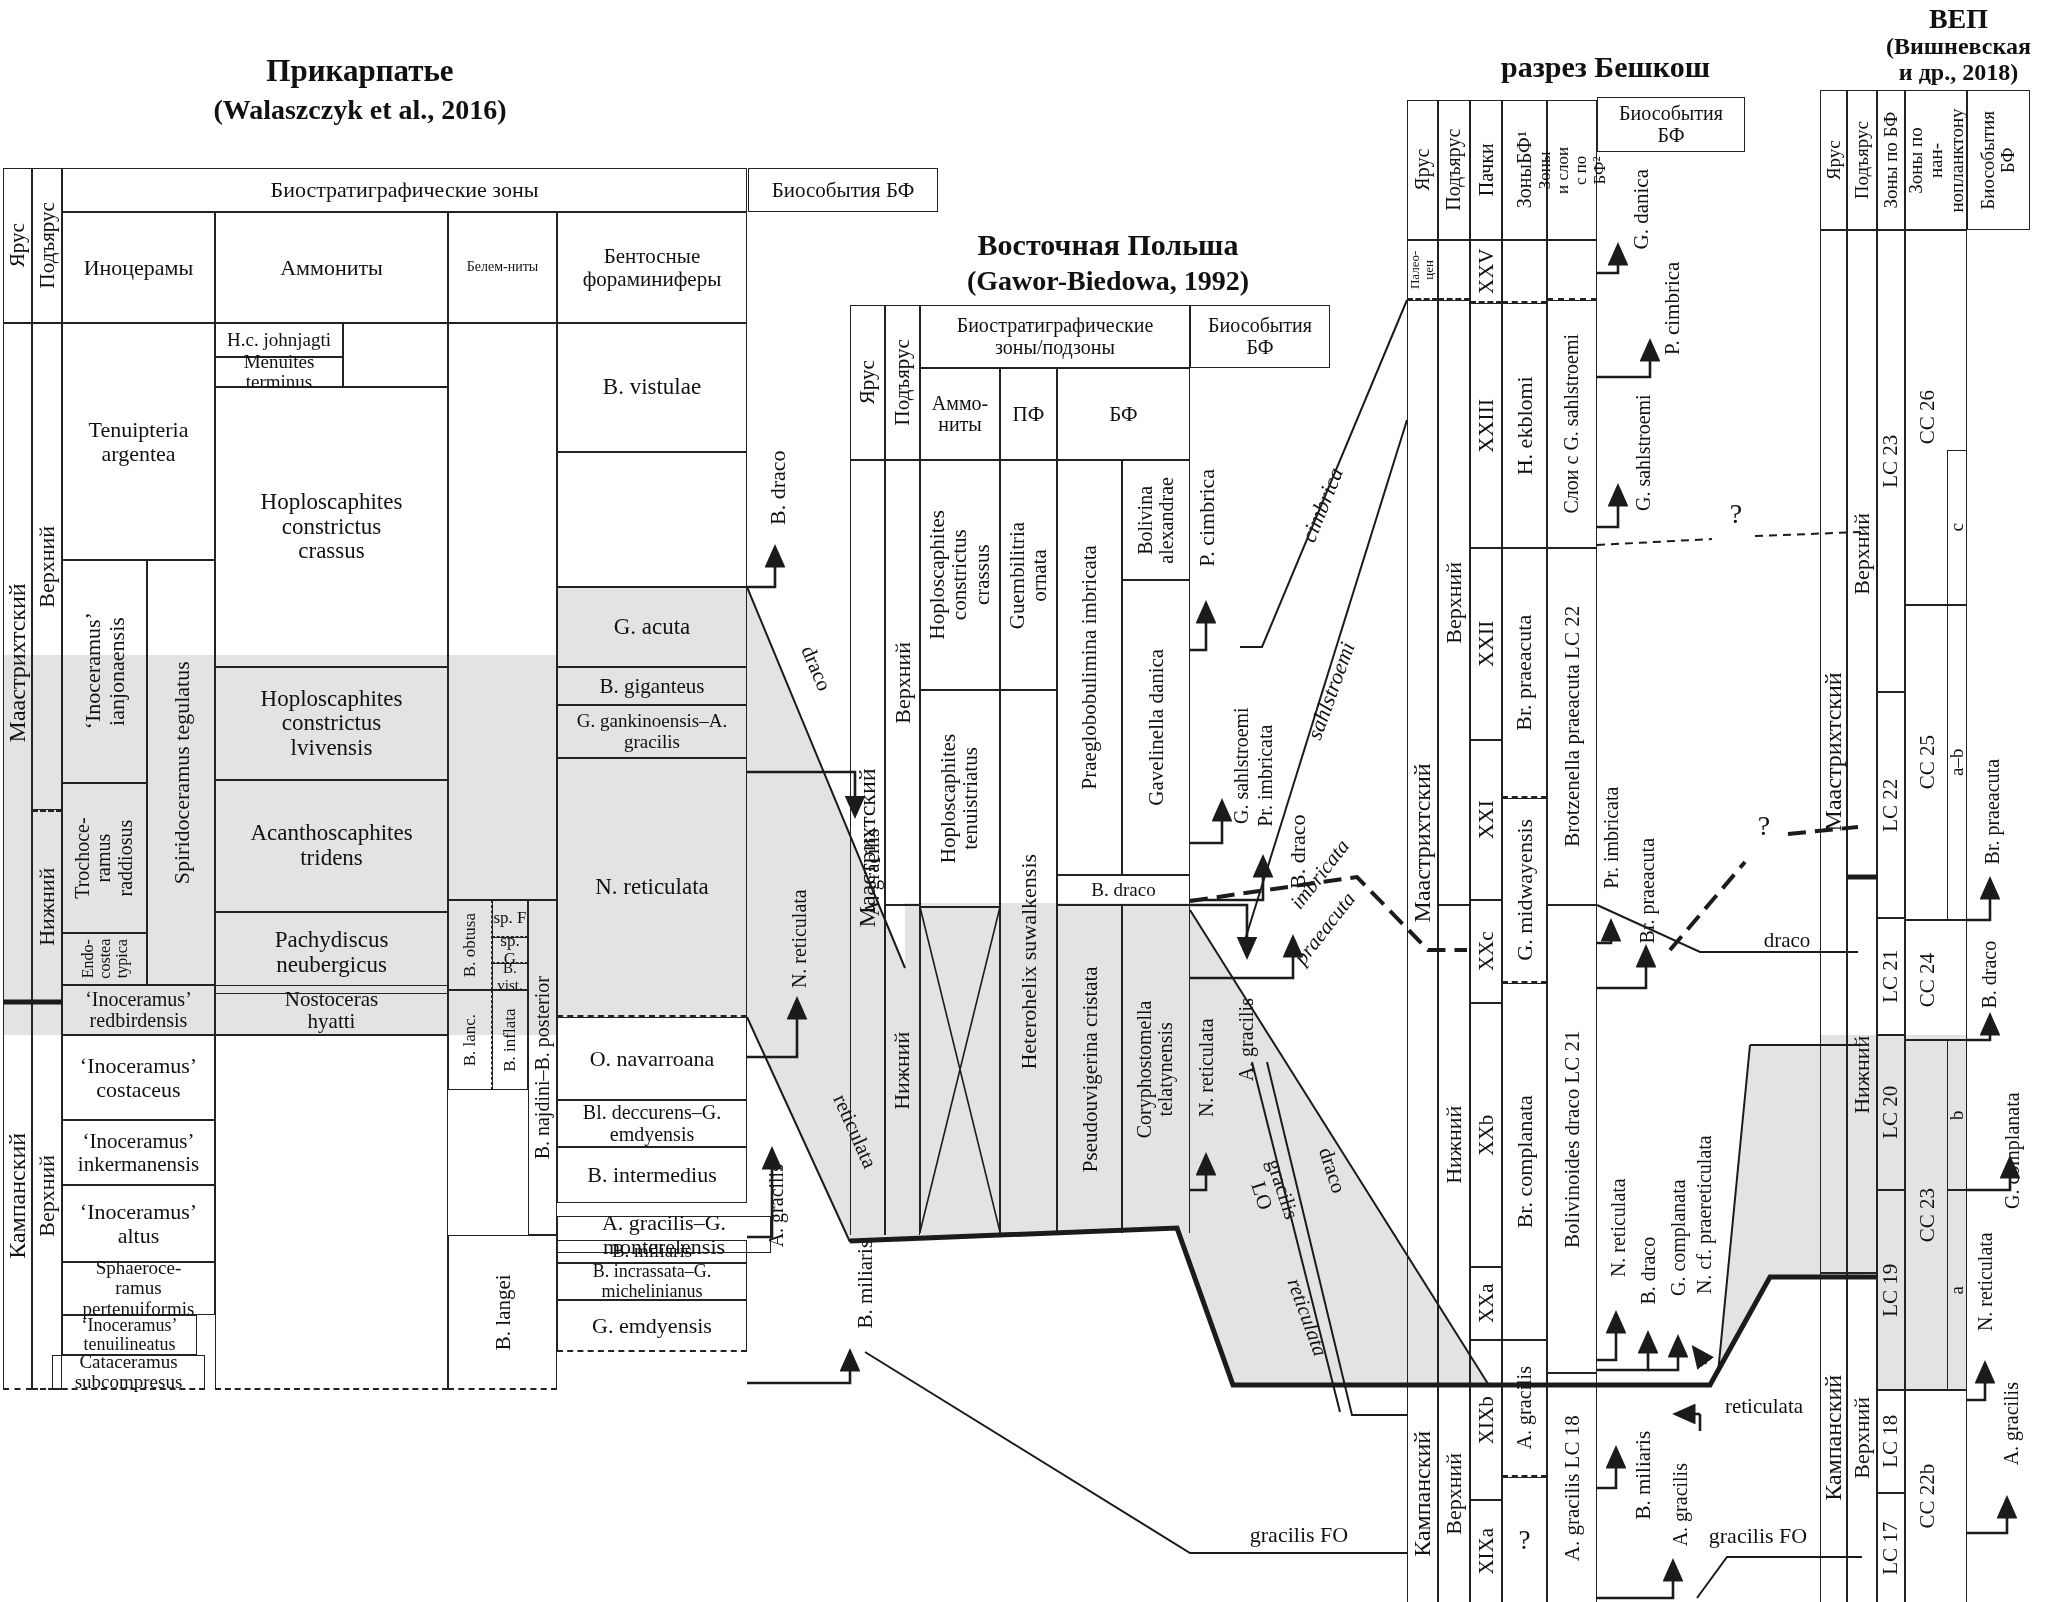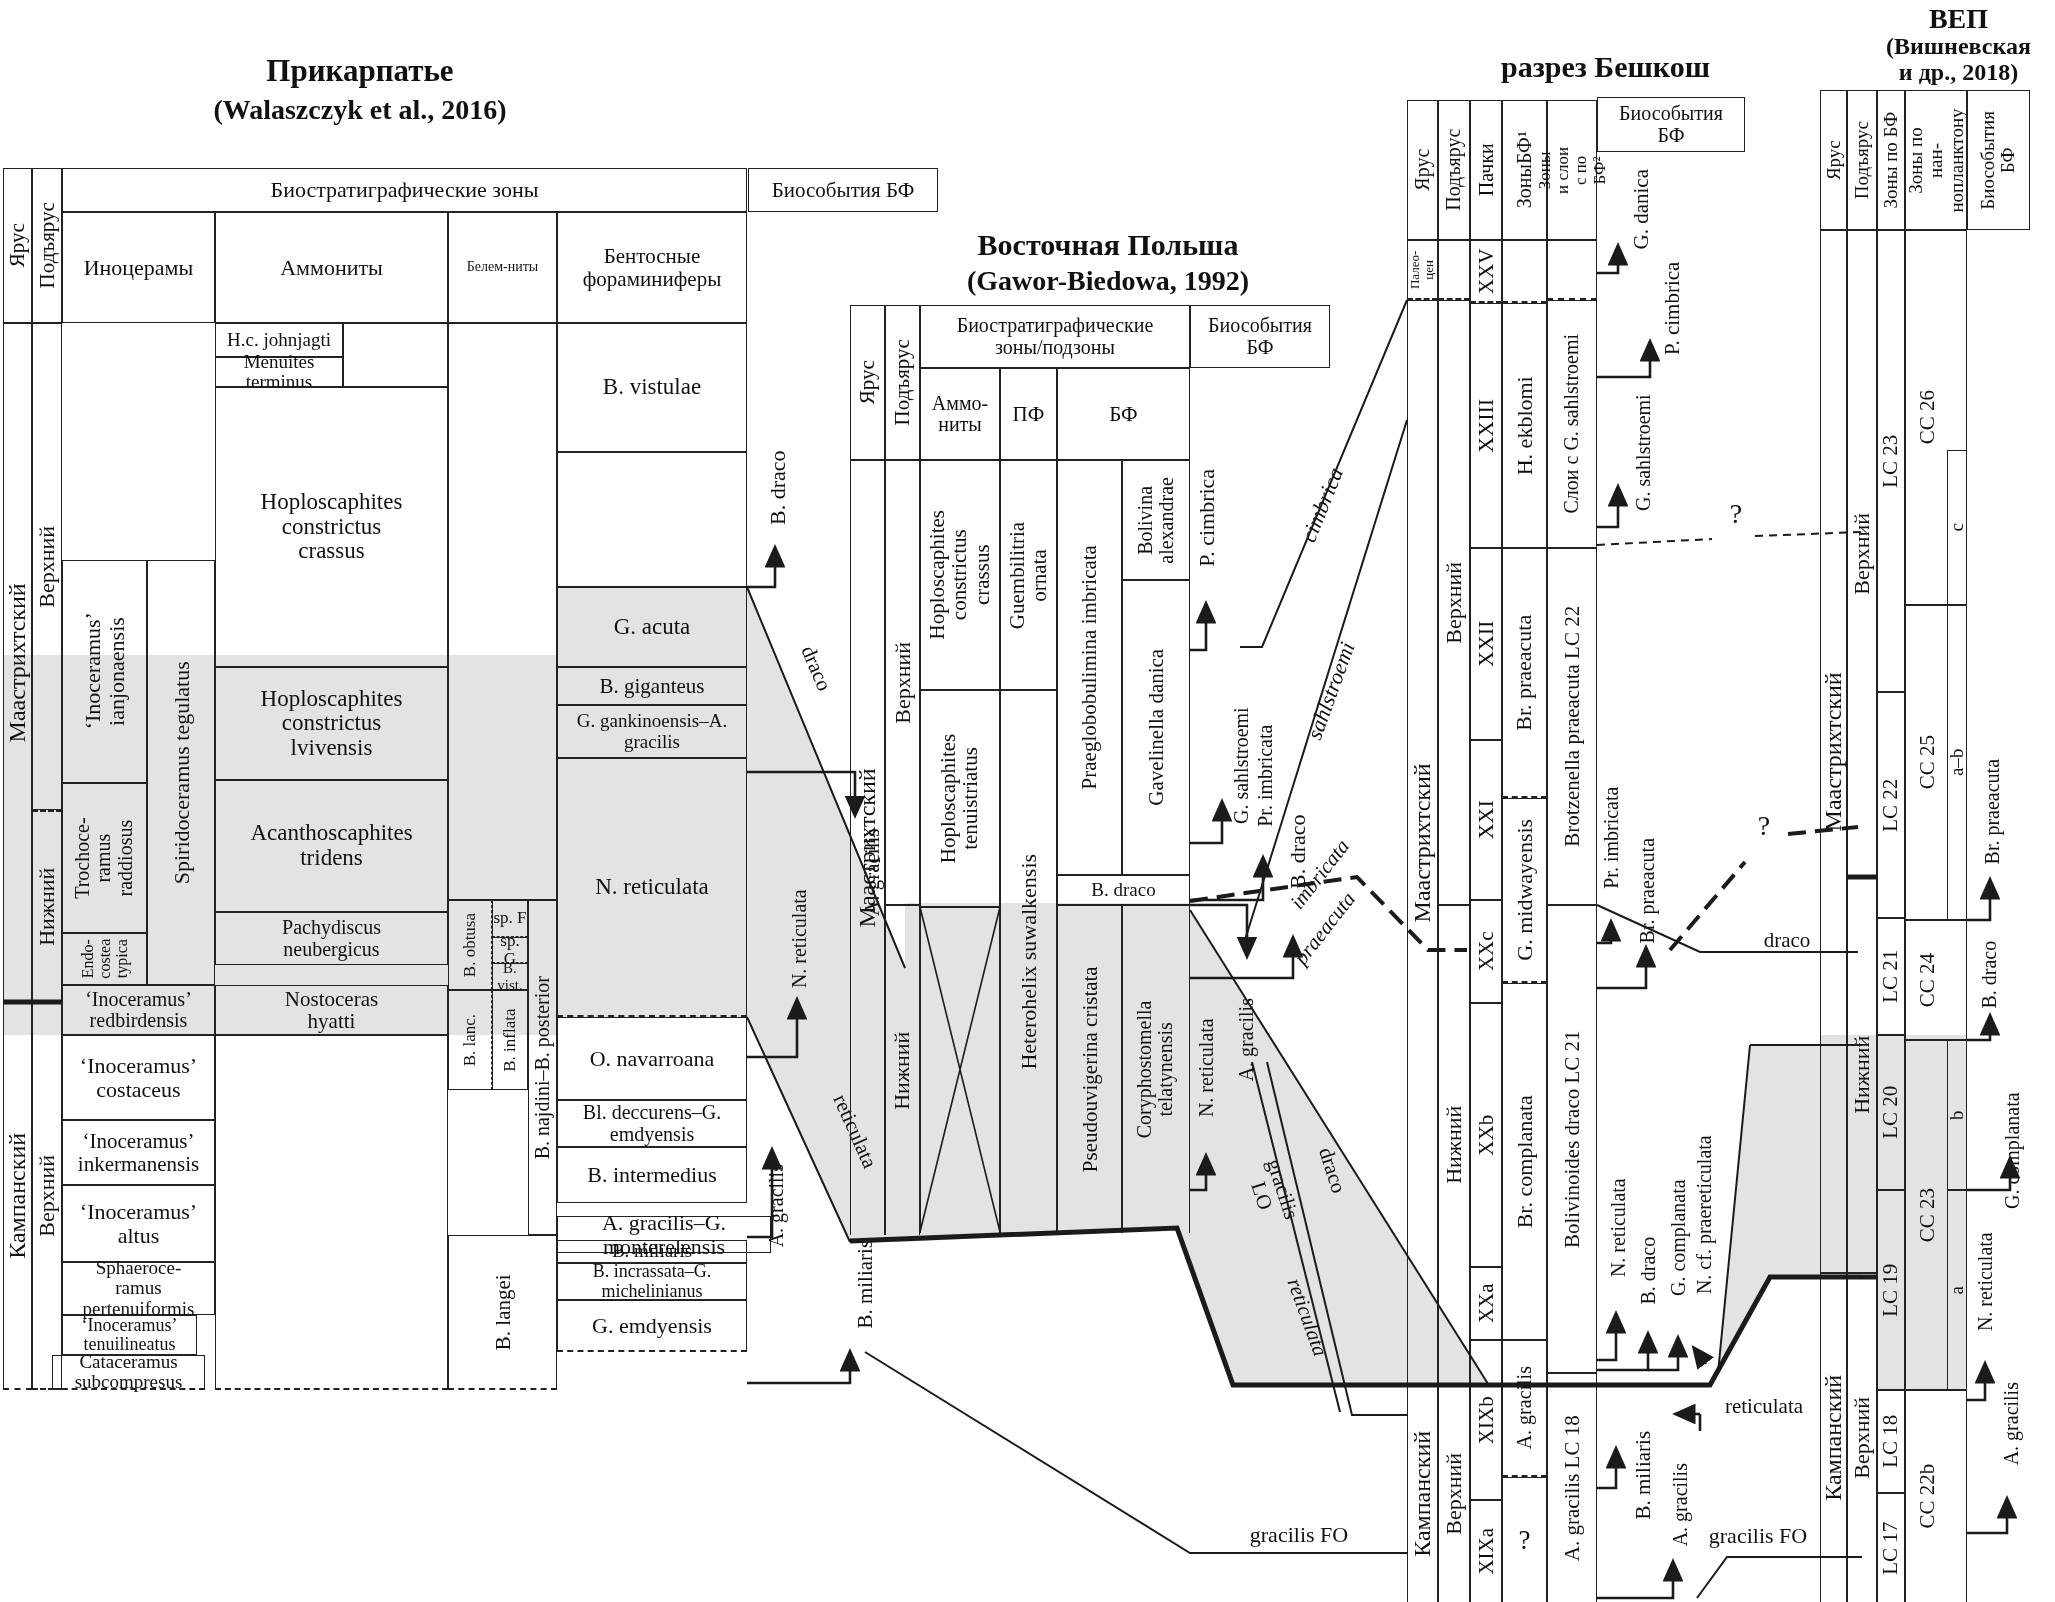--- a/index.html
+++ b/index.html
@@ -69,20 +69,23 @@
 <div class="c b v" style="left:32px;top:323px;width:30px;height:487px;font-size:22px">
       <span>Верхний</span>
     </div>
 <div class="c b v" style="left:32px;top:810px;width:30px;height:192px;font-size:22px;border-top:2px dashed #222">
       <span>Нижний</span>
     </div>
 <div class="c b v" style="left:32px;top:1002px;width:30px;height:388px;font-size:22px;border-bottom:2px dashed #222">
       <span>Верхний</span>
     </div>
 
+<div class="c b" style="left:62px;top:323px;width:153px;height:237px;font-size:22px">
+      <span style="width:120px">Tenuipteria argentea</span>
+    </div>
 <div class="c b v w" style="left:62px;top:560px;width:85px;height:223px;font-size:22px">
       <span style="width:215px">‘Inoceramus’ ianjonaensis</span>
     </div>
 <div class="c b v" style="left:147px;top:560px;width:68px;height:425px;font-size:22px">
       <span>Spiridoceramus tegulatus</span>
     </div>
 <div class="c b v w" style="left:62px;top:783px;width:85px;height:150px;font-size:20px">
       <span style="width:120px">Trochoce-ramus raddiosus</span>
     </div>
 <div class="c b v w" style="left:62px;top:933px;width:85px;height:52px;font-size:16px">
@@ -119,21 +122,21 @@
 <div class="c b" style="left:343px;top:323px;width:105px;height:64px"></div>
 <div class="c b" style="left:215px;top:387px;width:233px;height:280px;font-size:23px">
       <span style="width:165px">Hoploscaphites constrictus crassus</span>
     </div>
 <div class="c b" style="left:215px;top:667px;width:233px;height:113px;font-size:23px">
       <span style="width:165px">Hoploscaphites constrictus lvivensis</span>
     </div>
 <div class="c b" style="left:215px;top:780px;width:233px;height:132px;font-size:23px">
       <span style="width:190px">Acanthoscaphites tridens</span>
     </div>
-<div class="c b" style="left:215px;top:912px;width:233px;height:53px;font-size:20px">
+<div class="c b" style="left:215px;top:912px;width:233px;height:82px;font-size:23px">
       <span style="width:150px">Pachydiscus neubergicus</span>
     </div>
 <div class="c b" style="left:215px;top:985px;width:233px;height:50px;font-size:21px">
       <span style="width:130px">Nostoceras hyatti</span>
     </div>
 <div class="c b" style="left:215px;top:1035px;width:233px;height:355px;border-bottom:2px dashed #222"></div>
 
 <div class="c b" style="left:448px;top:323px;width:109px;height:577px"></div>
 <div class="c b v" style="left:448px;top:900px;width:44px;height:90px;font-size:17px;border-right:1.6px dashed #222">
       <span>B. obtusa</span>

